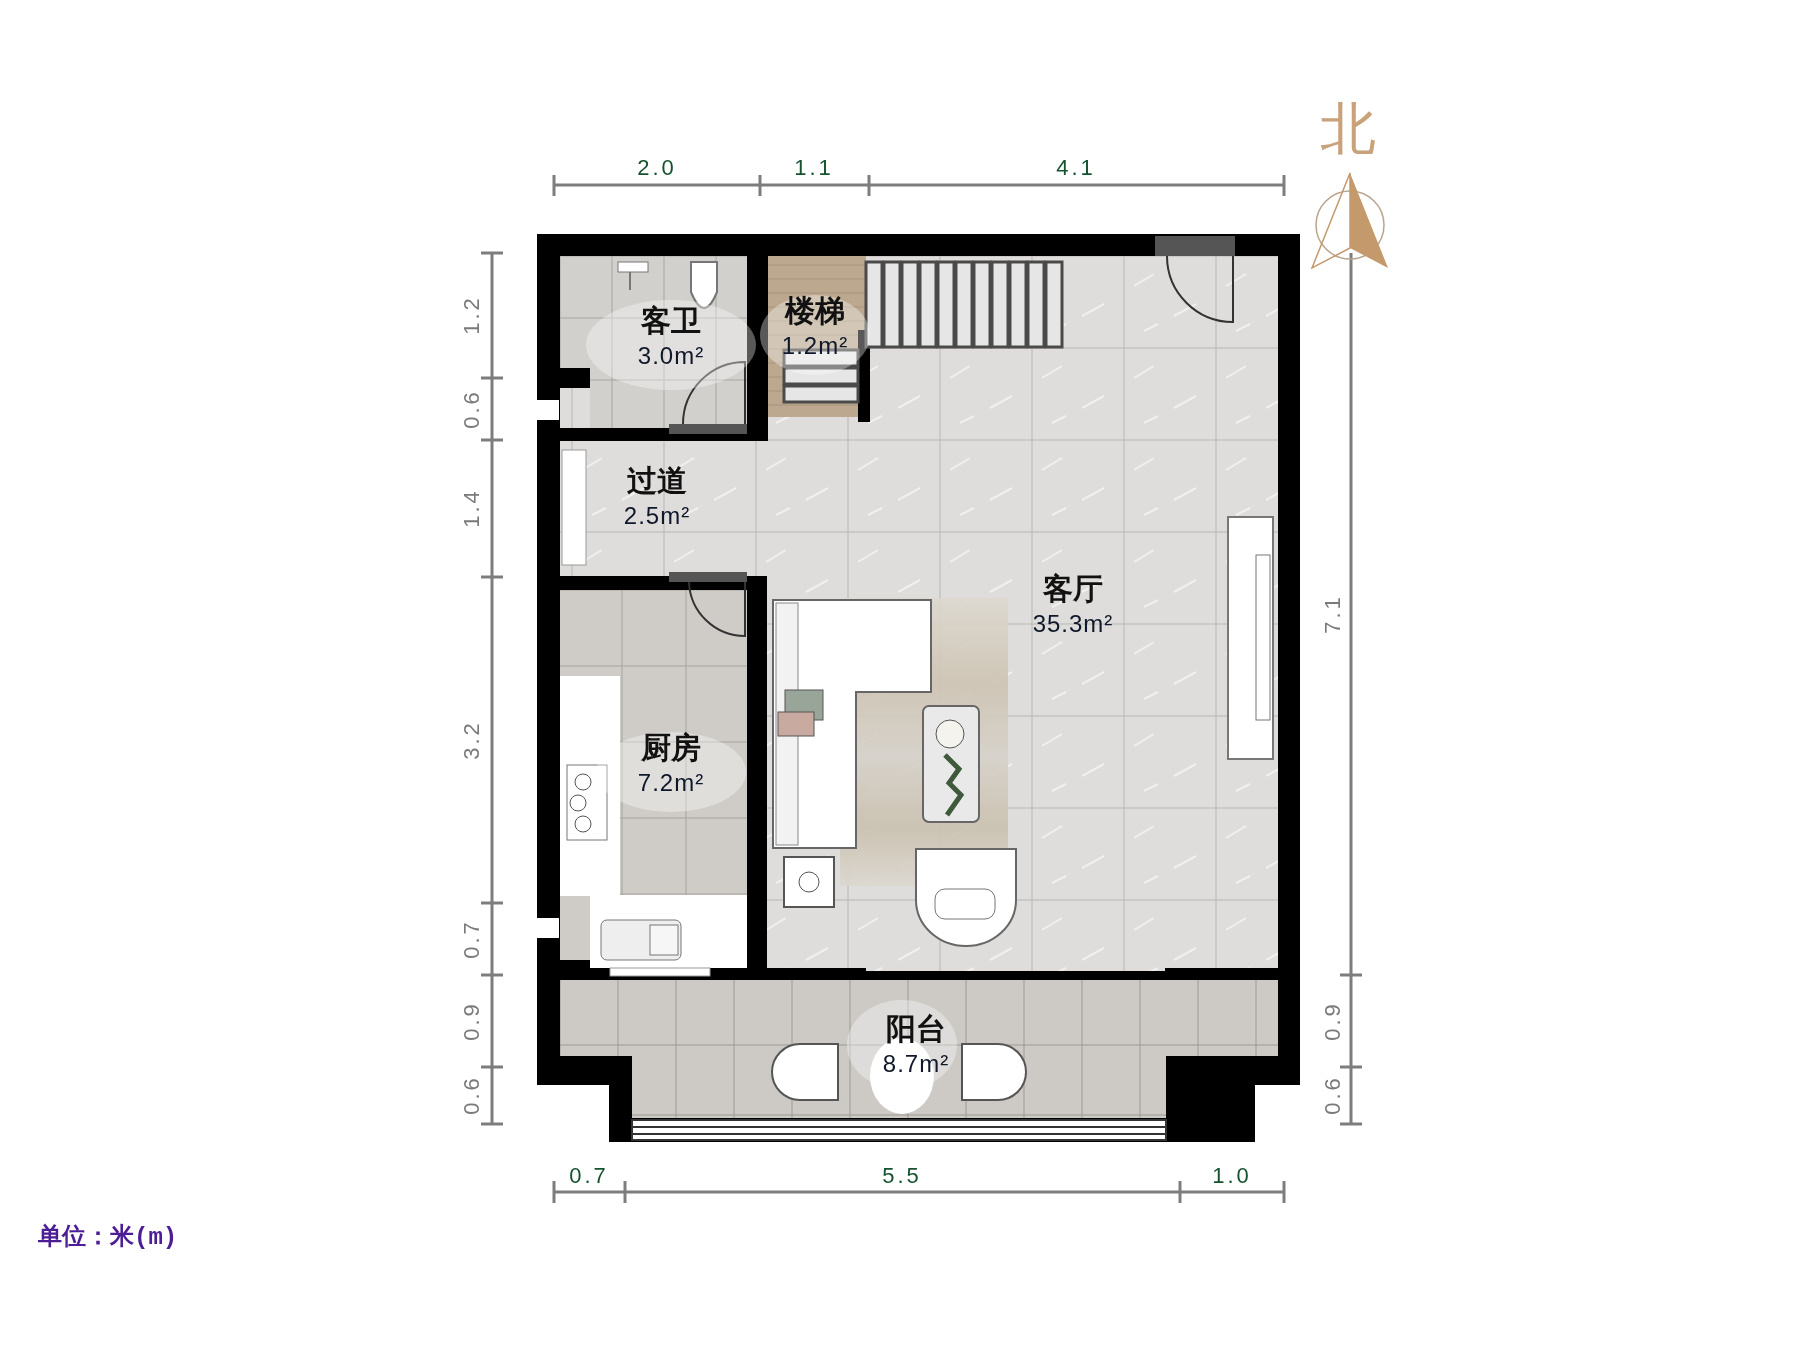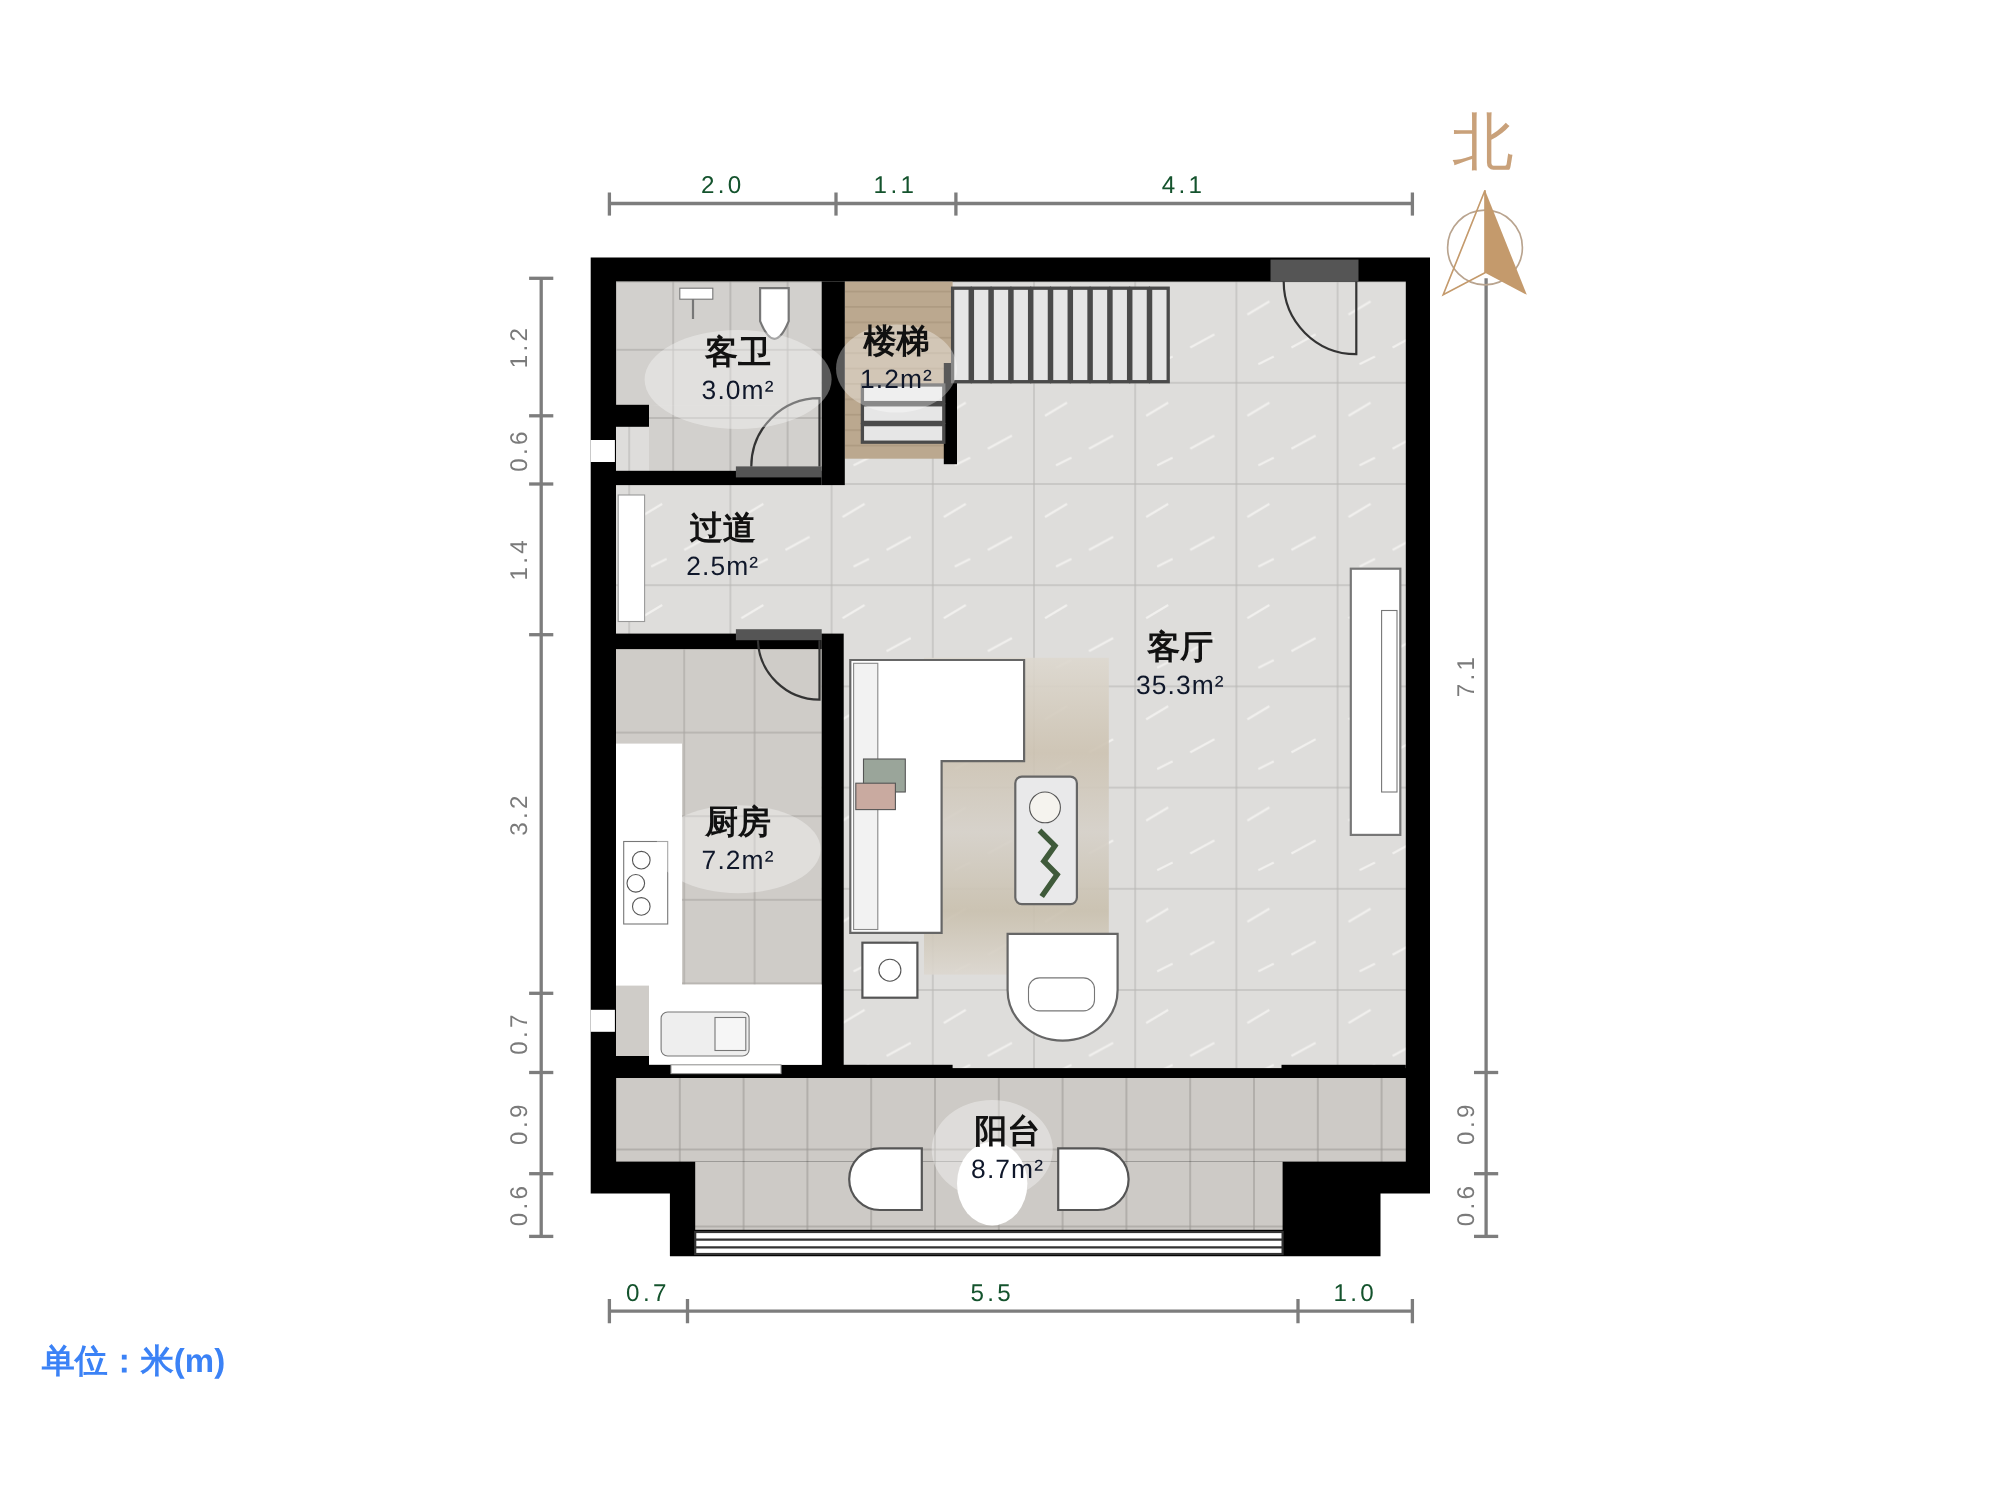--- a/index.html
+++ b/index.html
@@ -8,22 +8,22 @@
   .abs { position:absolute; }
   .dimtxt { position:absolute; font-family:"Liberation Sans","DejaVu Sans",sans-serif;
             font-size:22px; color:#14532d; letter-spacing:3px; transform:translateX(-50%); white-space:nowrap; }
   .vdimtxt { position:absolute; font-family:"Liberation Sans","DejaVu Sans",sans-serif;
              font-size:22px; color:#7a7a7a; letter-spacing:3px; white-space:nowrap;
              transform:translate(-50%,-50%) rotate(-90deg); }
   .room-label { position:absolute; text-align:center; transform:translate(-50%,-50%); white-space:nowrap; }
   .room-name { font-size:30px; font-weight:bold; color:#111; line-height:38px; font-family:"DejaVu Sans",sans-serif; }
   .room-area { font-size:24px; color:#0f172a; line-height:32px; font-family:"Liberation Sans","DejaVu Sans",sans-serif; letter-spacing:1px; }
   .halo { position:absolute; background:rgba(255,255,255,0.35); border-radius:50%; transform:translate(-50%,-50%); }
-  .notes { position:absolute; left:38px; top:1218px; font-family:Liberation Sans, sans-serif;
-           font-size:30px; font-weight:bold; color:#3b82f6; line-height:40px; }
+  .notes { position:absolute; left:38px; top:1218px; font-family:Liberation Mono, monospace;
+           font-size:24px; font-weight:bold; color:#4c1d95; line-height:40px; }
   .north-char { position:absolute; left:1320px; top:92px; font-size:56px; color:#c9a17a; font-family:"DejaVu Sans",sans-serif; }
 </style>
 </head>
 <body>
 
 <svg class="abs" style="left:0;top:0" width="1816" height="1362">
   <g stroke="#7d7d7d" stroke-width="3" fill="none">
 
     <line x1="554" y1="185" x2="1284" y2="185"></line>
     <line x1="554" y1="175" x2="554" y2="196"></line>

